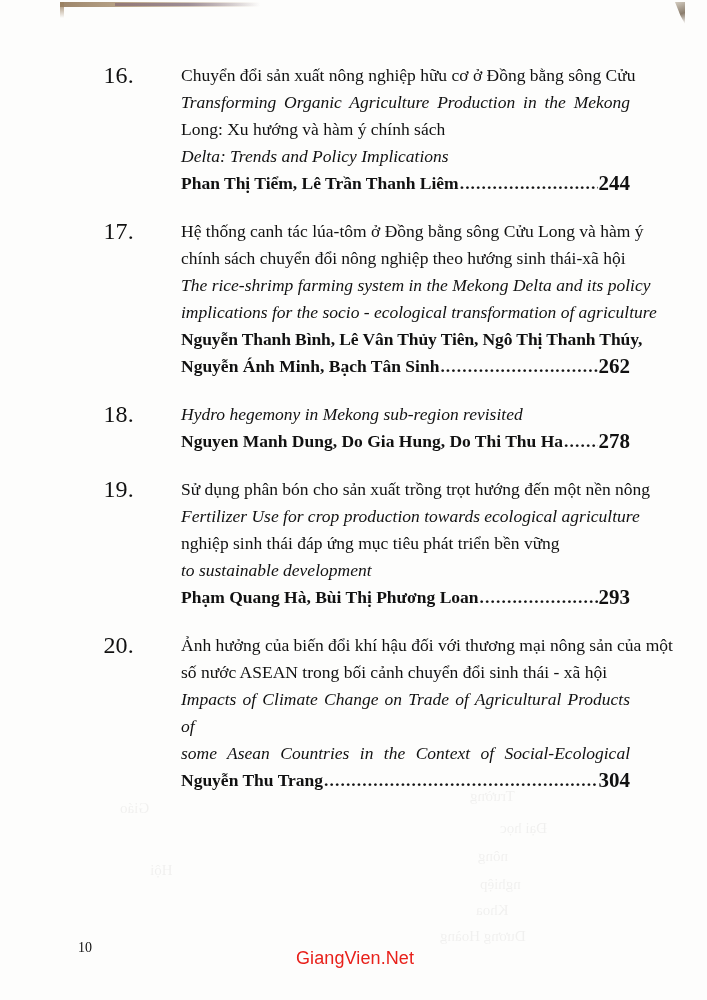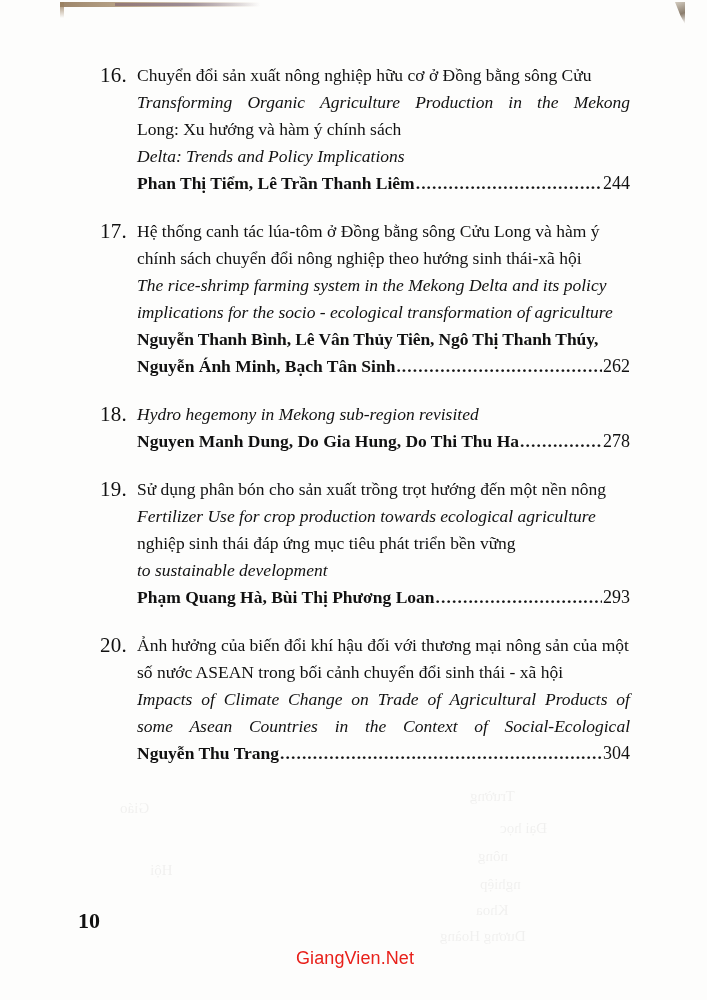--- a/index.html
+++ b/index.html
@@ -79,31 +79,33 @@
   }
   .entry {
     position: relative;
     margin-bottom: 21px;
   }
   .entry-num {
     position: absolute;
     left: 0;
     top: 0;
     width: 34px;
-    font-size: 21px;
+    text-align: right;
+    font-size: 24px;
     line-height: 27px;
     letter-spacing: 0.2px;
   }
   .entry-body {
     margin-left: 37px;
   }
   .line {
     font-size: 17.5px;
     line-height: 27px;
     white-space: nowrap;
+    margin-left: 44px;
   }
   .vi-title {
     font-weight: normal;
   }
   .en-title {
     font-style: italic;
   }
   .justified {
     white-space: normal;
     text-align: justify;
@@ -124,32 +126,32 @@
     flex: 1 1 auto;
     overflow: hidden;
     white-space: nowrap;
     font-weight: bold;
     letter-spacing: 1.1px;
     margin: 0 1px;
     color: #141414;
   }
   .pagenum {
     flex: 0 0 auto;
+    font-weight: bold;
+    font-size: 21px;
+  }
+  .pagenum.tight { margin-left: 0; }
+
+  
+  .folio {
+    position: absolute;
+    left: 78px;
+    top: 940px;
+    font-size: 14px;
     font-weight: normal;
-    font-size: 18px;
-  }
-  .pagenum.tight { margin-left: 0; }
-
-  
-  .folio {
-    position: absolute;
-    left: 78px;
-    top: 908px;
-    font-size: 22px;
-    font-weight: bold;
   }
   .watermark {
     position: absolute;
     left: 296px;
     top: 948px;
     font-family: "Liberation Sans", sans-serif;
     font-size: 18px;
     letter-spacing: 0.1px;
   }
 </style>

